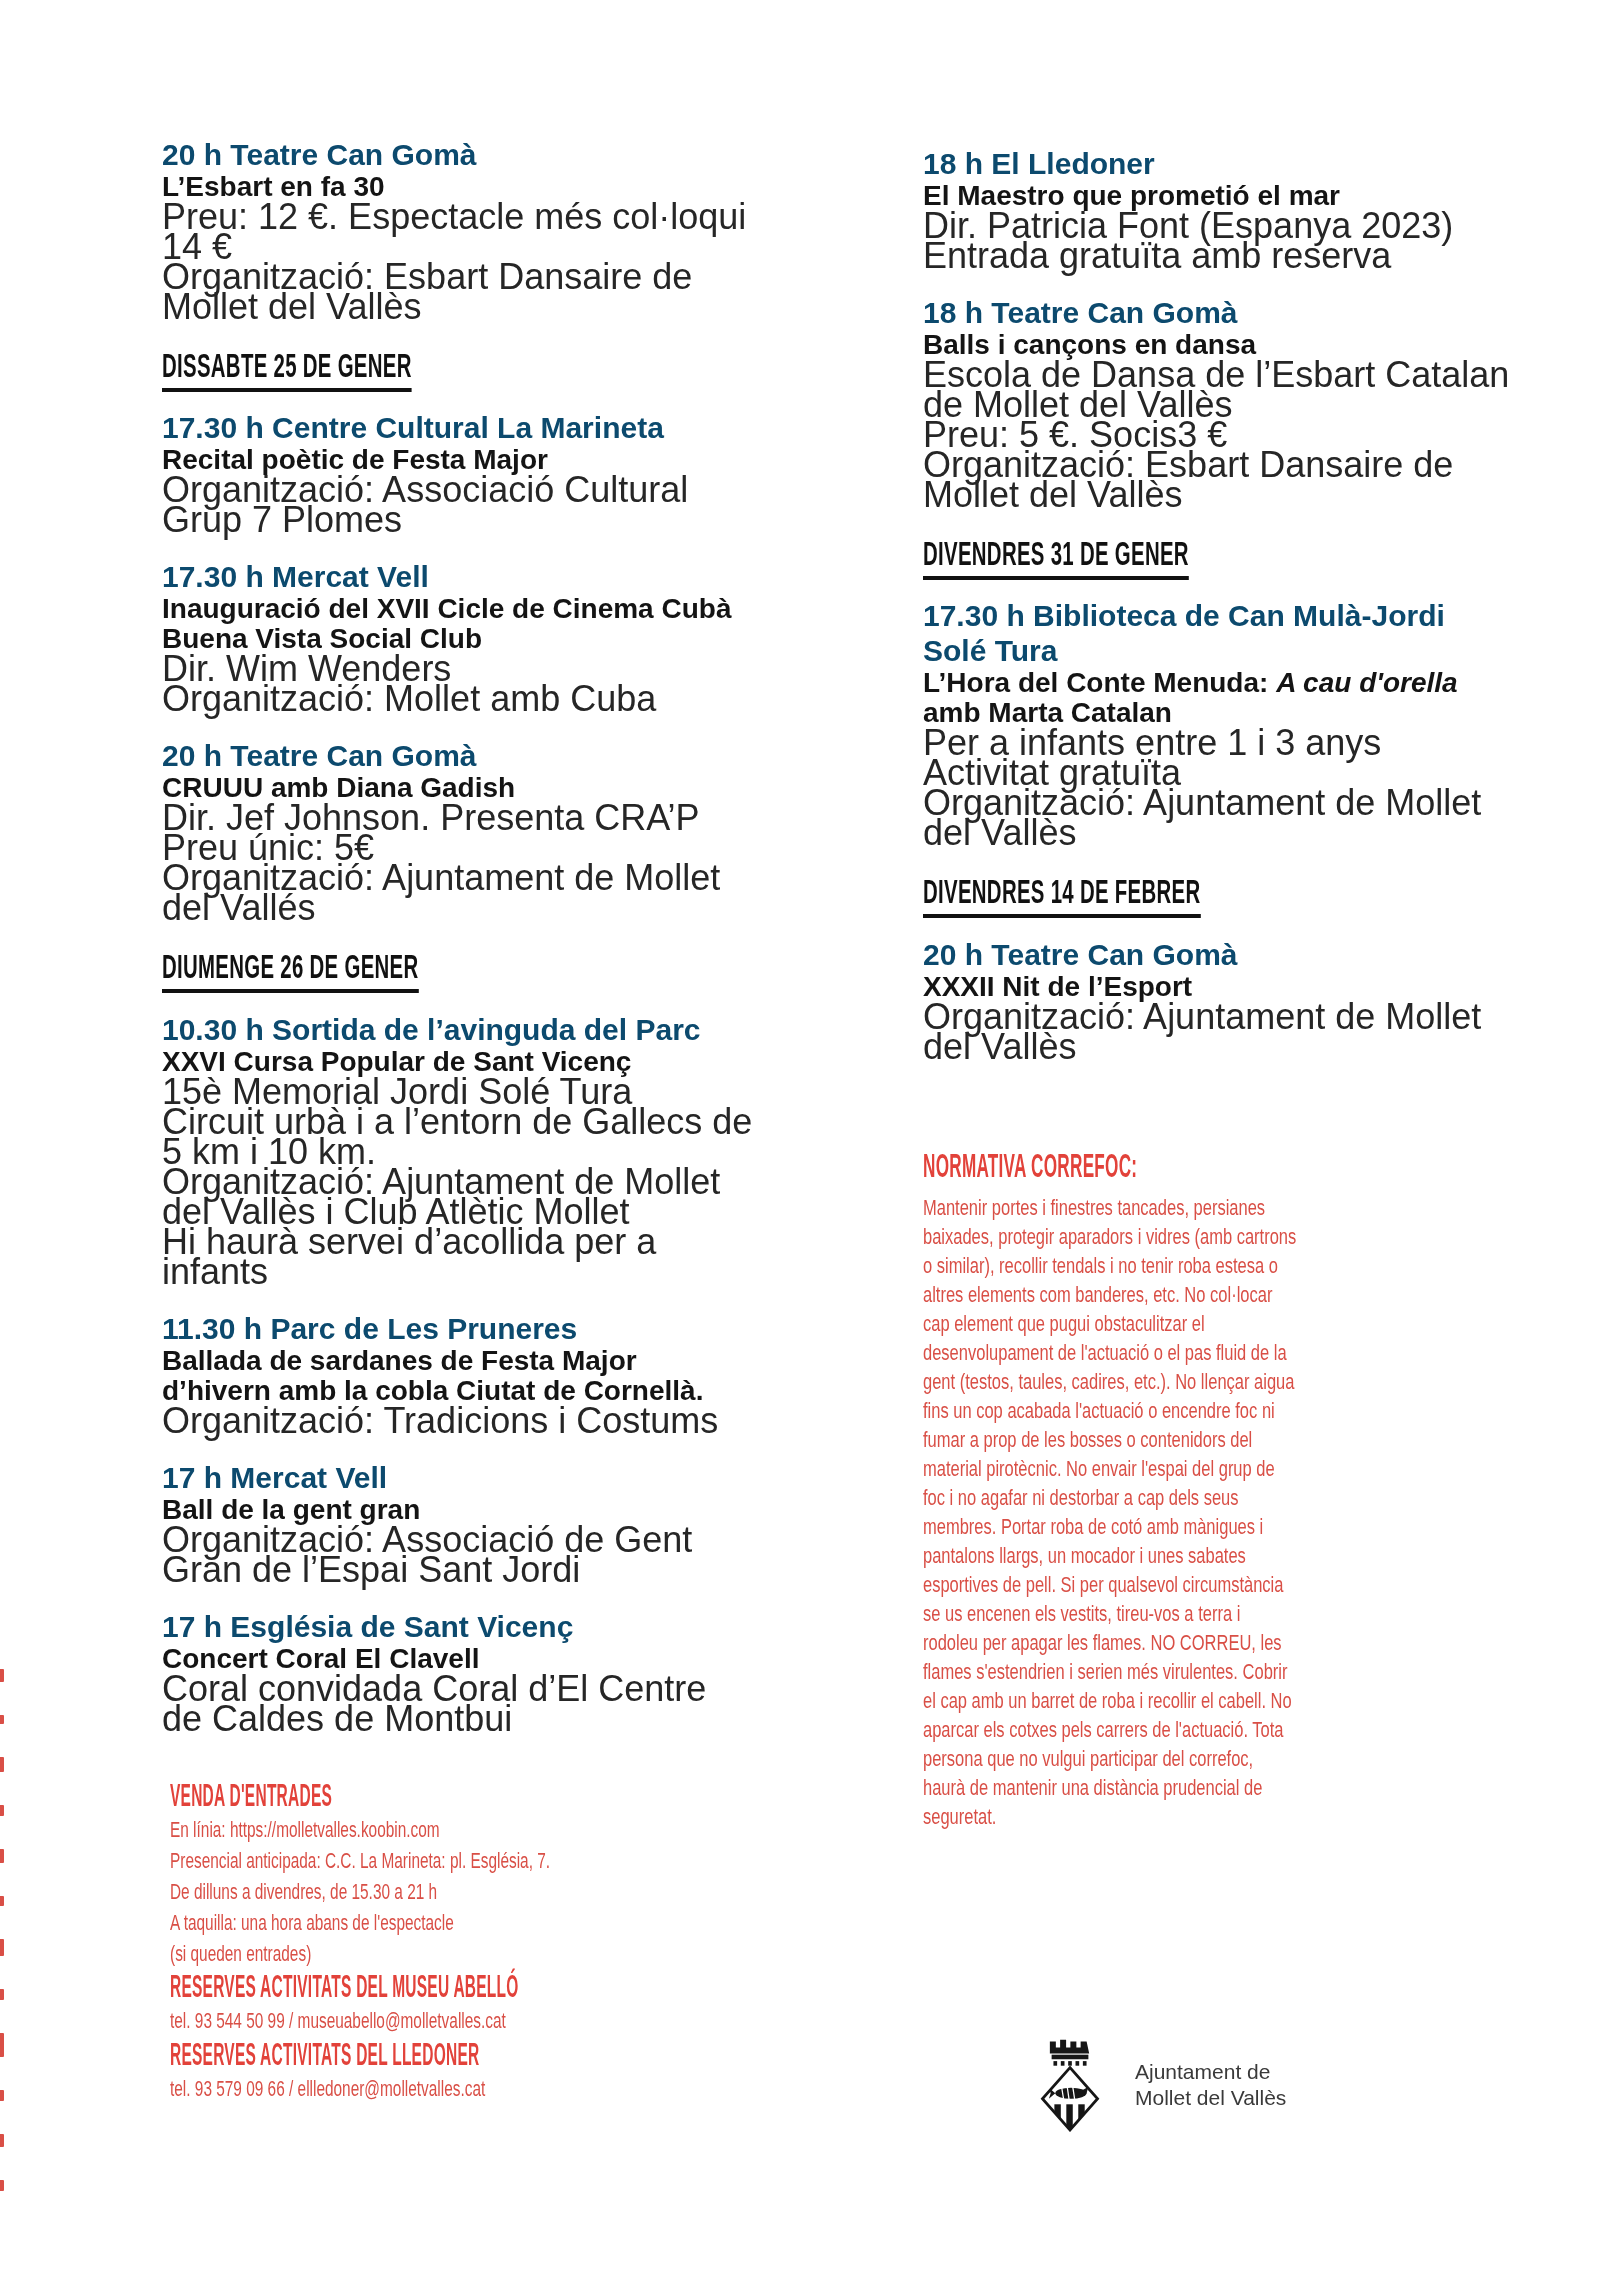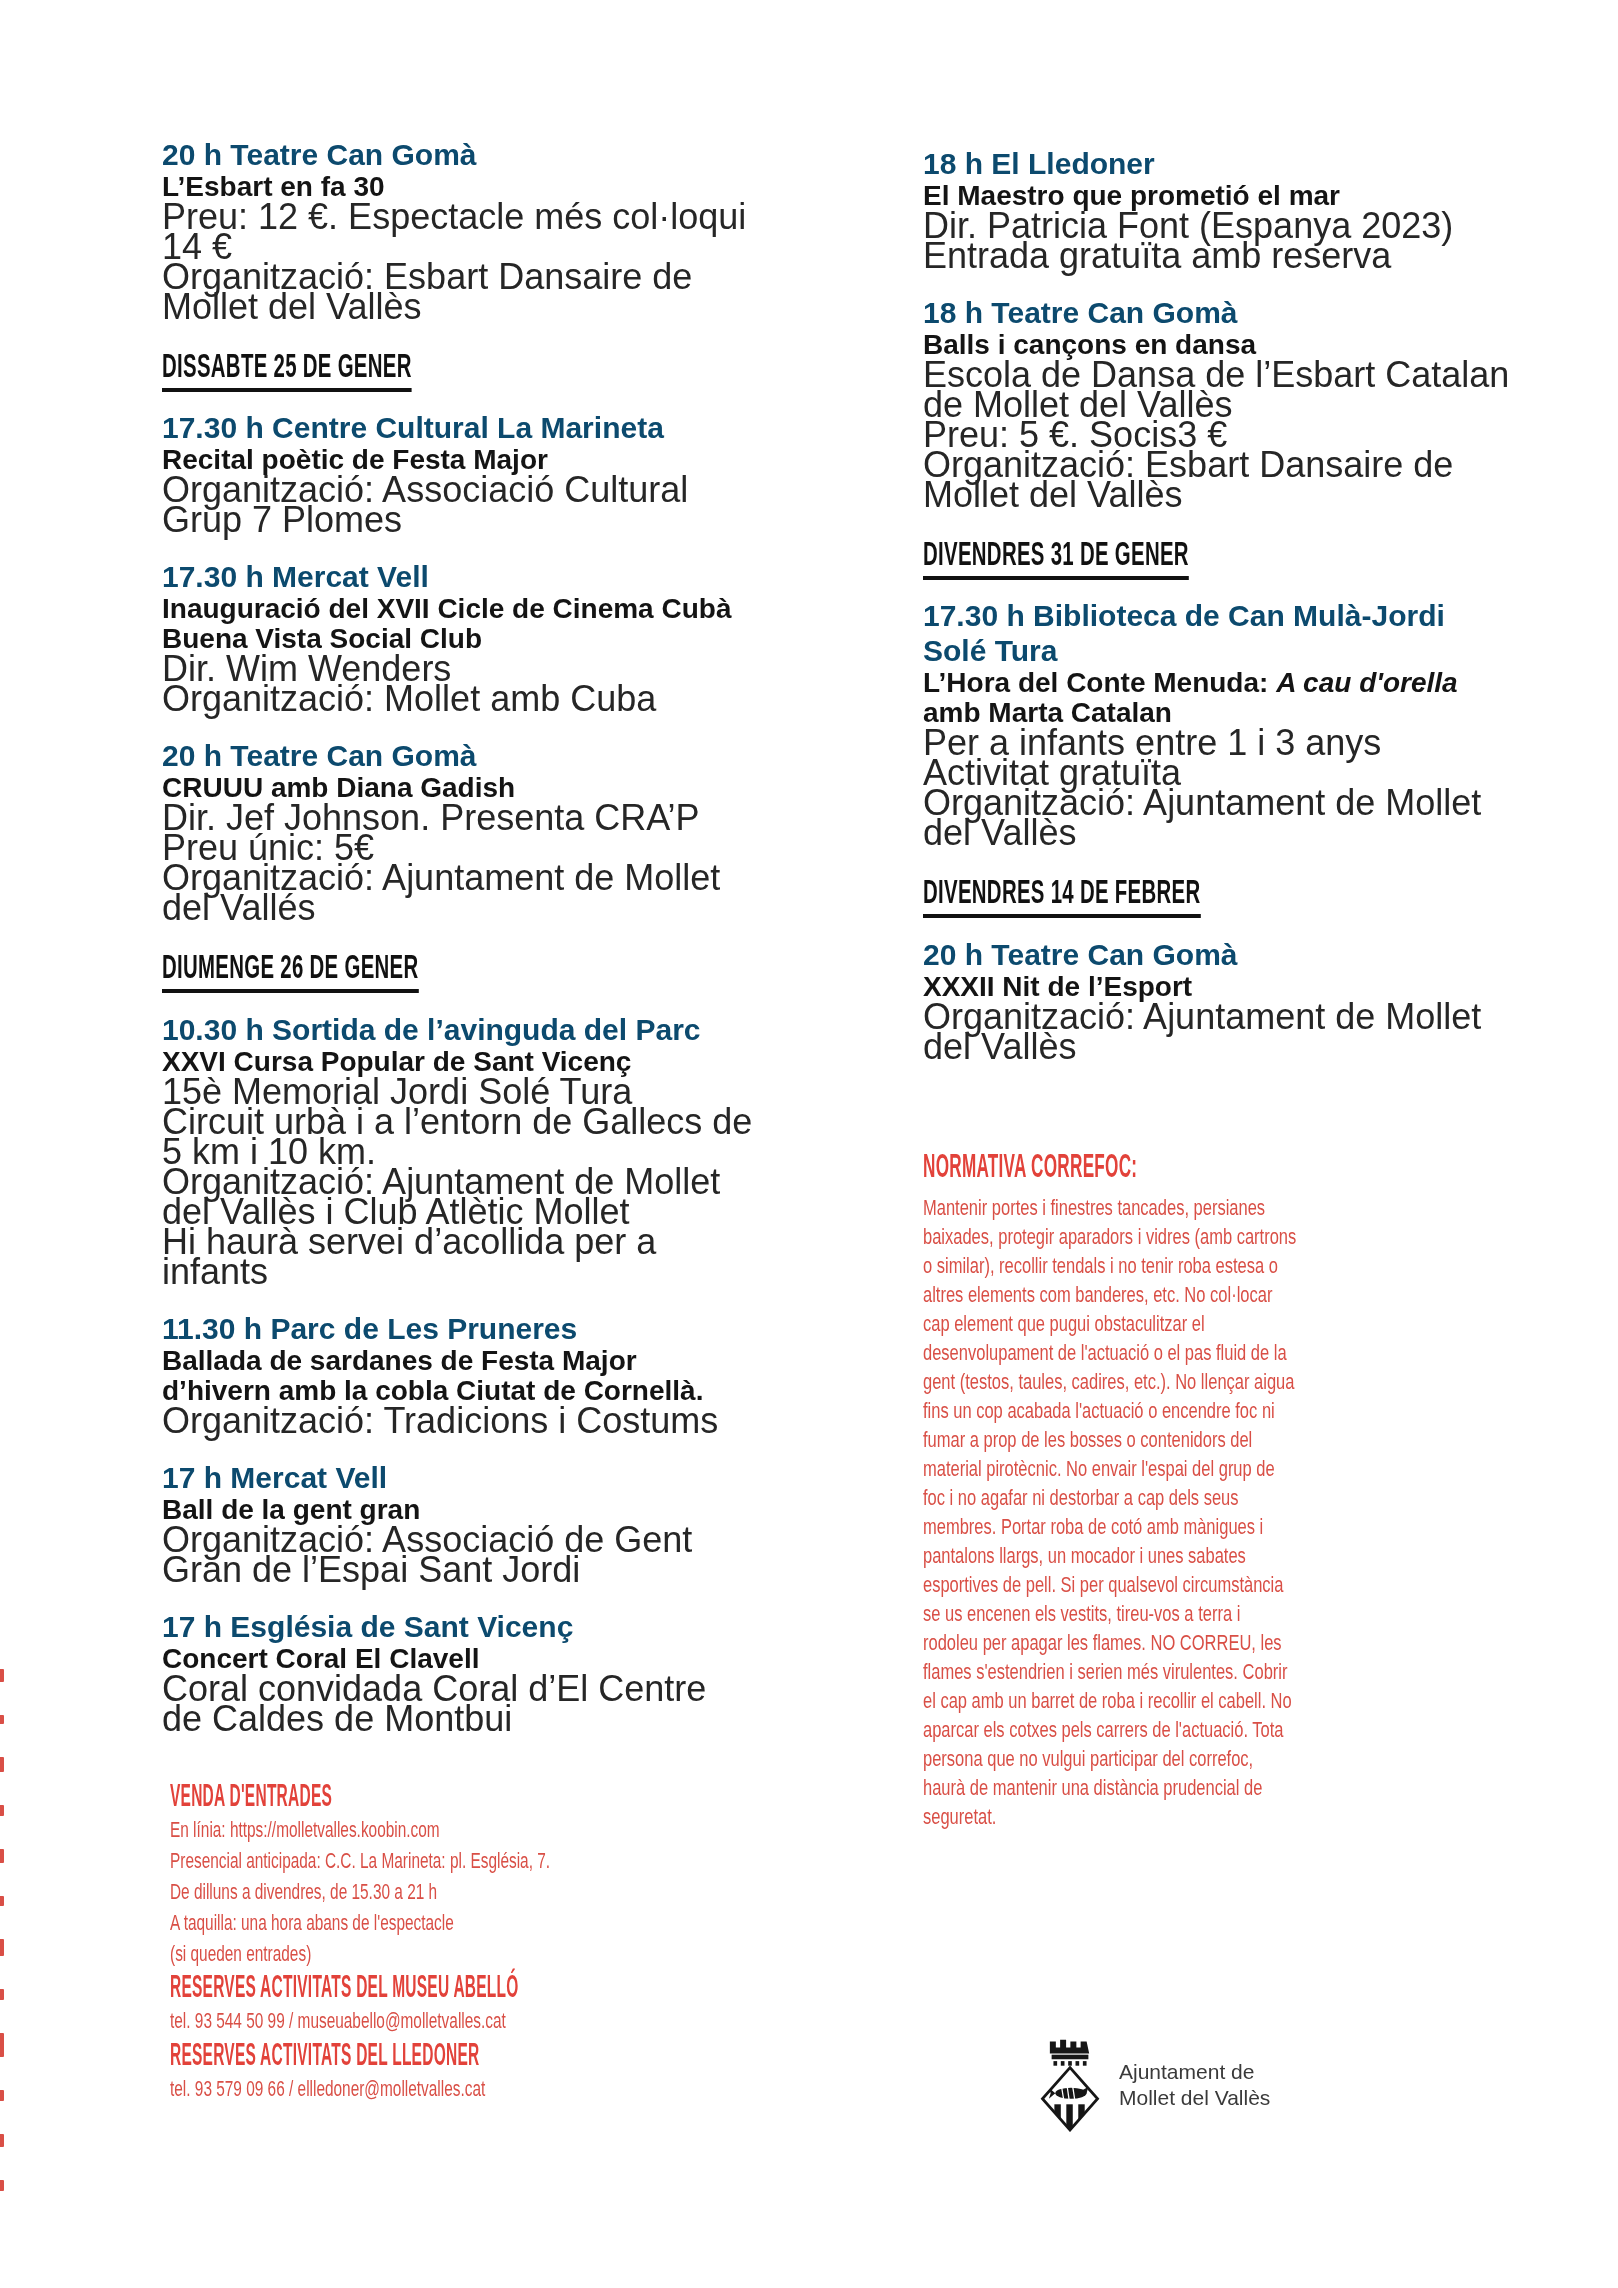--- a/index.html
+++ b/index.html
@@ -33,21 +33,21 @@
   }
   .normativa .red-cond-head{margin-bottom:9.2px;}
   #ticketing{position:absolute;left:170px;top:1777px;width:646px;}
   .venda-line{
     font-size:22px;line-height:31px;color:#d94f46;white-space:nowrap;
     transform:scaleX(0.70);transform-origin:0 50%;
   }
   #ticketing .red-cond-head{font-size:31px;line-height:33px;transform:scaleX(0.50);margin:1.8px 0 1.8px 0;}
   #logo{position:absolute;left:1036px;top:2038px;display:flex;align-items:center;}
   #logo svg{display:block;}
-  .logo-text{margin-left:15px;color:#3a3a3a;font-size:21px;line-height:26px;}
+  .logo-text{margin-left:31px;color:#3a3a3a;font-size:21px;line-height:26px;}
   #edge-frags{position:absolute;left:-1.8px;top:1669px;width:7.4px;}
   #edge-frags .frag{width:5.5px;background:#d94f46;margin-bottom:33px;border-radius:0.9px;}
 </style>
 </head>
 <body>
 
 <div class="col" id="col-left">
 
   <div class="event">
     <div class="ev-head">20 h Teatre Can Gomà</div>

